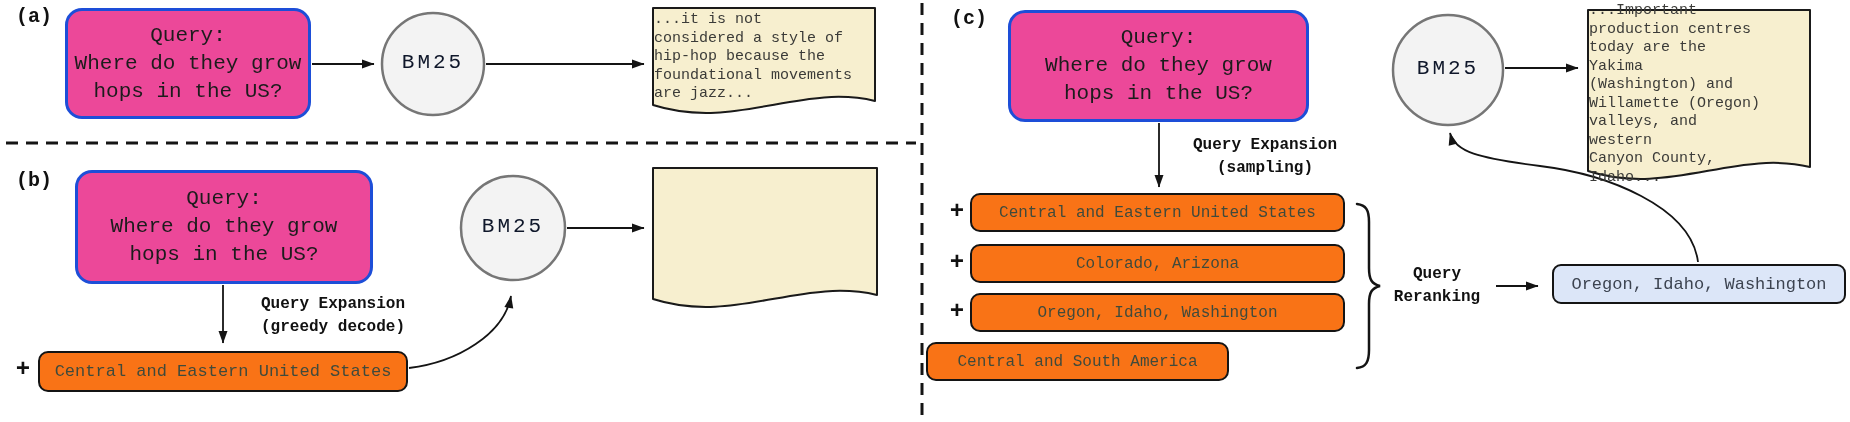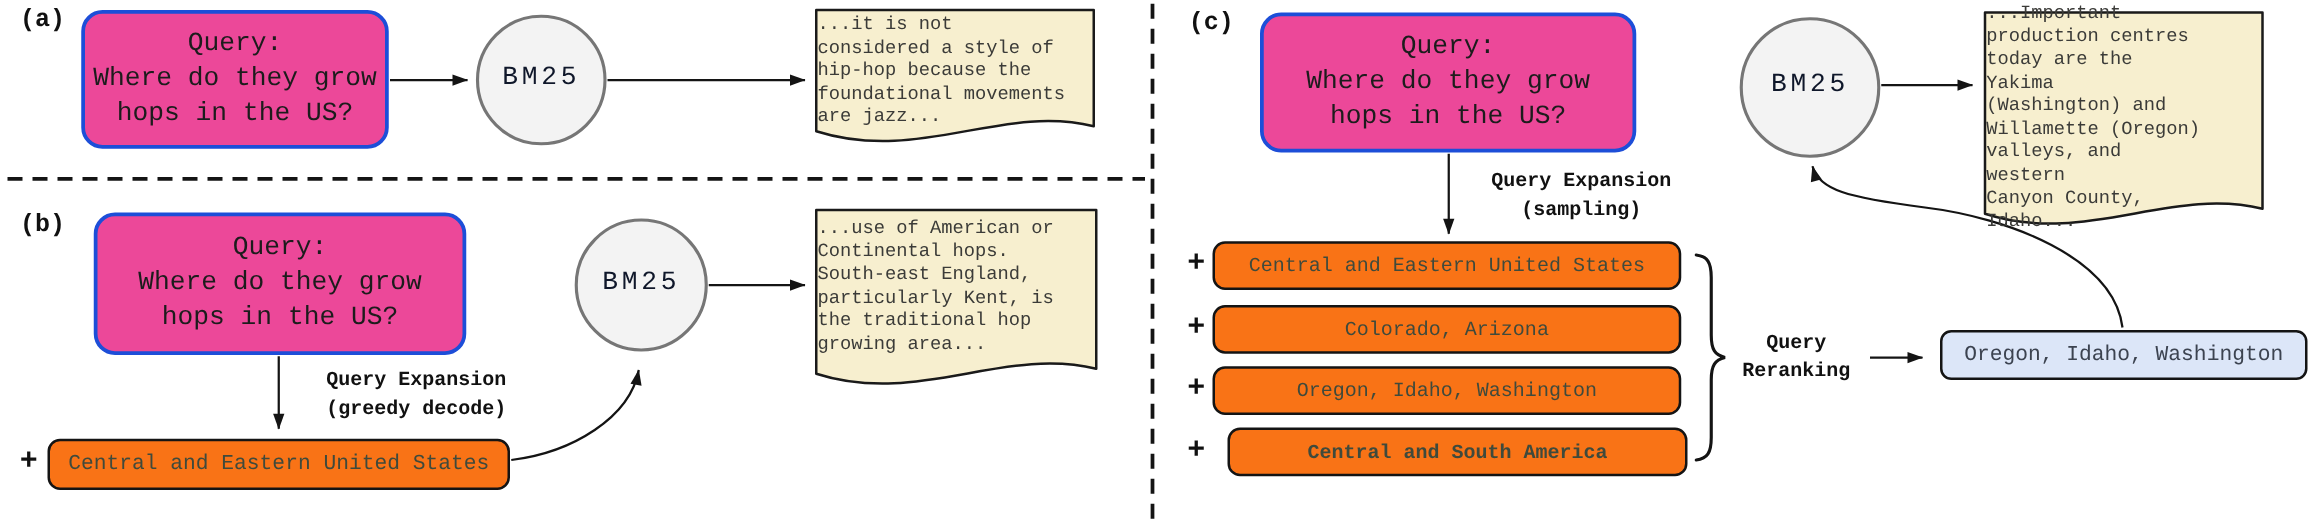--- a/index.html
+++ b/index.html
@@ -82,45 +82,39 @@
 
   <div class="abs panel-label" style="left:16px;top:169px;">(b)</div>
   <div class="abs qbox center pre" style="left:75px;top:170px;width:298px;height:114px;">Query:
 Where do they grow
 hops in the US?</div>
   <div class="abs exp-label pre" style="left:240px;top:293px;width:186px;">Query Expansion
 (greedy decode)</div>
   <div class="abs plus" style="left:8px;top:357px;width:30px;">+</div>
   <div class="abs gbox b center" style="left:38px;top:351px;width:370px;height:41px;">Central and Eastern United States</div>
   <div class="abs bm25-label" style="left:463px;top:215px;width:100px;">BM25</div>
-  <div class="abs doc-text pre" style="left:654px;top:174px;width:222px;">...use of American or
-Continental hops.
-South-east England,
-particularly Kent, is
-the traditional hop
-growing area...</div>
 
   <div class="abs panel-label" style="left:951px;top:7px;">(c)</div>
   <div class="abs qbox center pre" style="left:1008px;top:10px;width:301px;height:112px;">Query:
 Where do they grow
 hops in the US?</div>
   <div class="abs exp-label pre" style="left:1172px;top:134px;width:186px;">Query Expansion
 (sampling)</div>
 
   <div class="abs plus" style="left:942px;top:199px;width:30px;">+</div>
   <div class="abs gbox c center" style="left:970px;top:193px;width:375px;height:39px;">Central and Eastern United States</div>
 
   <div class="abs plus" style="left:942px;top:250px;width:30px;">+</div>
   <div class="abs gbox c center" style="left:970px;top:244px;width:375px;height:39px;font-family:Liberation Mono, monospace;">Colorado, Arizona</div>
 
   <div class="abs plus" style="left:942px;top:299px;width:30px;">+</div>
   <div class="abs gbox c center" style="left:970px;top:293px;width:375px;height:39px;">Oregon, Idaho, Washington</div>
 
   <div class="abs plus" style="left:942px;top:348px;width:30px;">+</div>
-  <div class="abs gbox c center" style="left:982px;top:342px;width:368px;height:39px;font-weight:bold;">Central and South America</div>
+  <div class="abs gbox c center" style="left:926px;top:342px;width:303px;height:39px;">Central and South America</div>
 
   <div class="abs exp-label pre" style="left:1378px;top:263px;width:118px;text-align:center;">Query
 Reranking</div>
   <div class="abs bluebox center" style="left:1552px;top:264px;width:294px;height:40px;">Oregon, Idaho, Washington</div>
 
   <div class="abs bm25-label" style="left:1398px;top:57px;width:100px;">BM25</div>
   <div class="abs doc-text pre" style="left:1589px;top:2px;width:177px;">...Important
 production centres
 today are the Yakima
 (Washington) and

